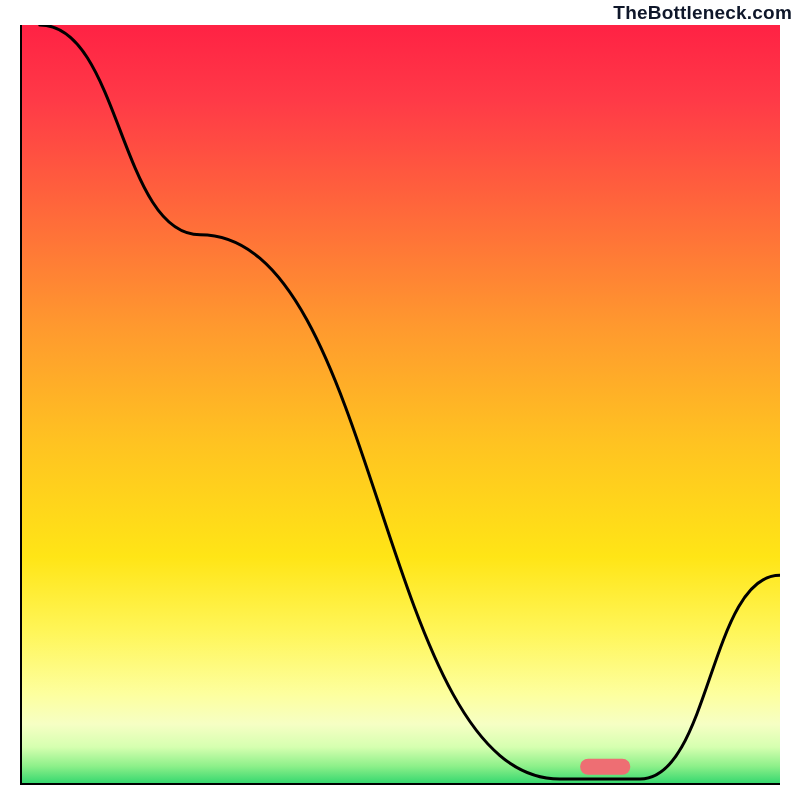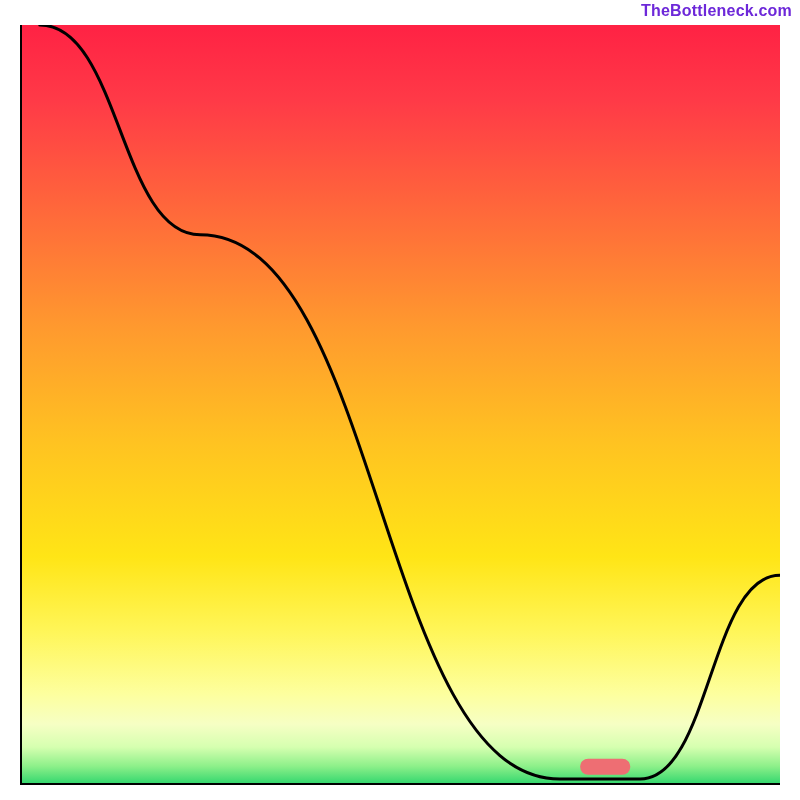--- a/index.html
+++ b/index.html
@@ -13,23 +13,23 @@
   }
   .chart-wrap {
     position: relative;
     width: 800px;
     height: 800px;
   }
   .watermark {
     position: absolute;
     top: 2px;
     right: 8px;
-    font-size: 16px;
+    font-size: 19px;
     font-weight: 600;
-    color: #6d28d9;
+    color: #0f172a;
     letter-spacing: 0.2px;
     z-index: 10;
   }
   .plot {
     position: absolute;
     left: 20px;
     top: 25px;
     width: 760px;
     height: 760px;
     box-sizing: border-box;

